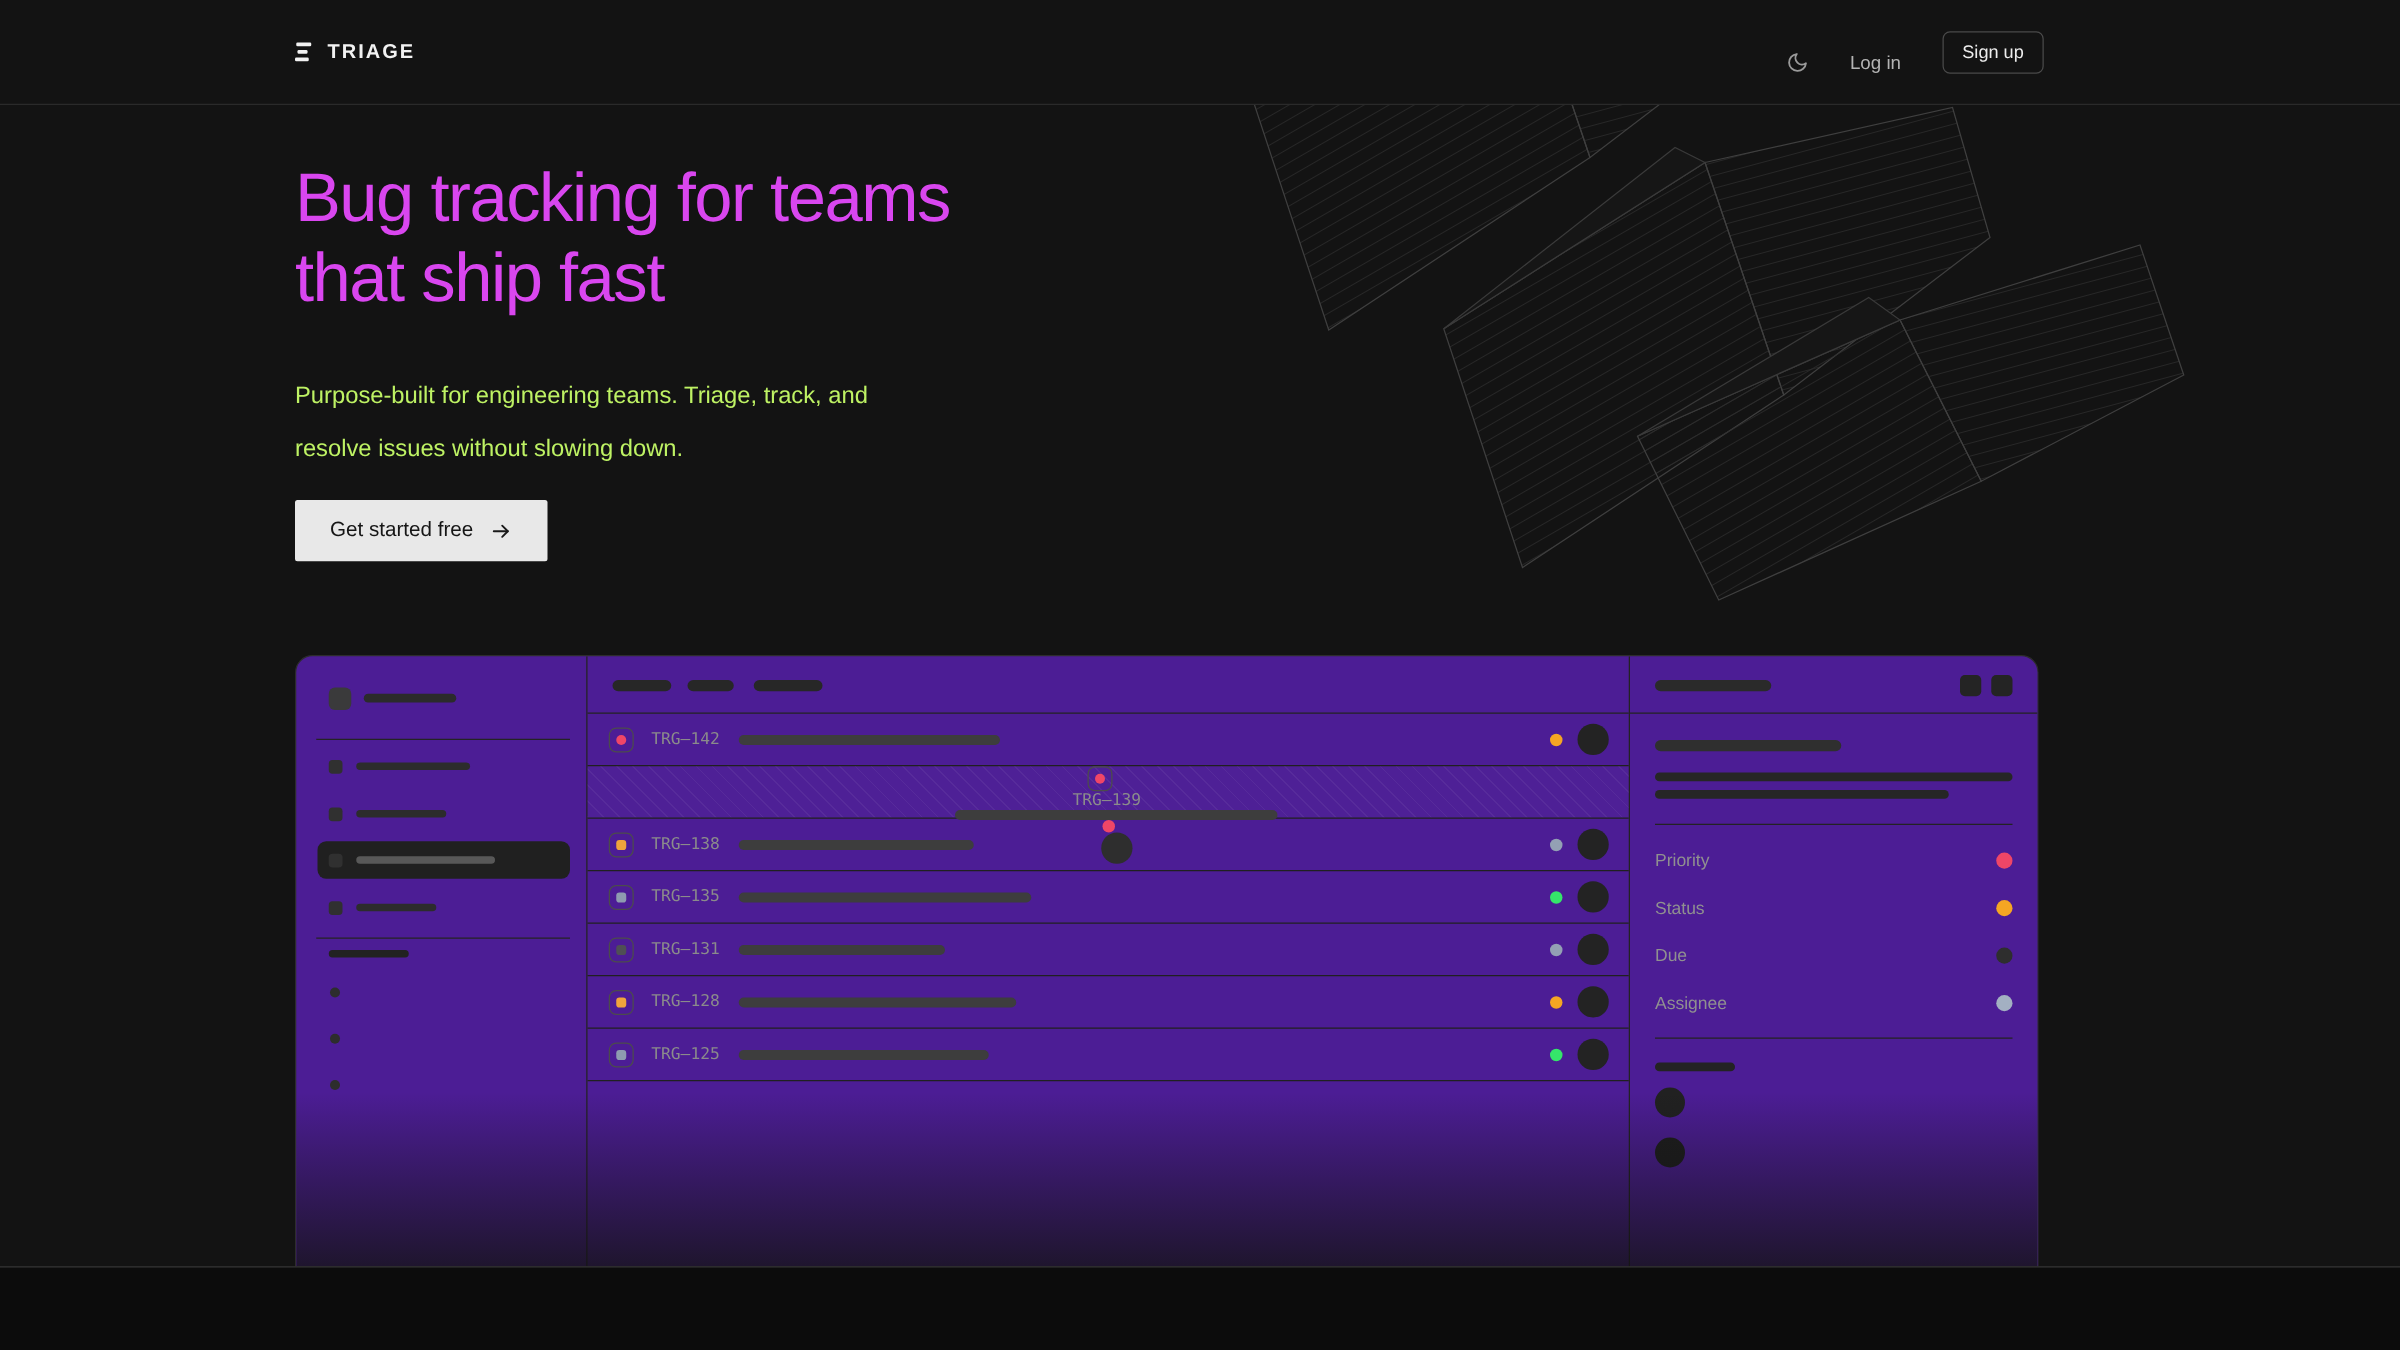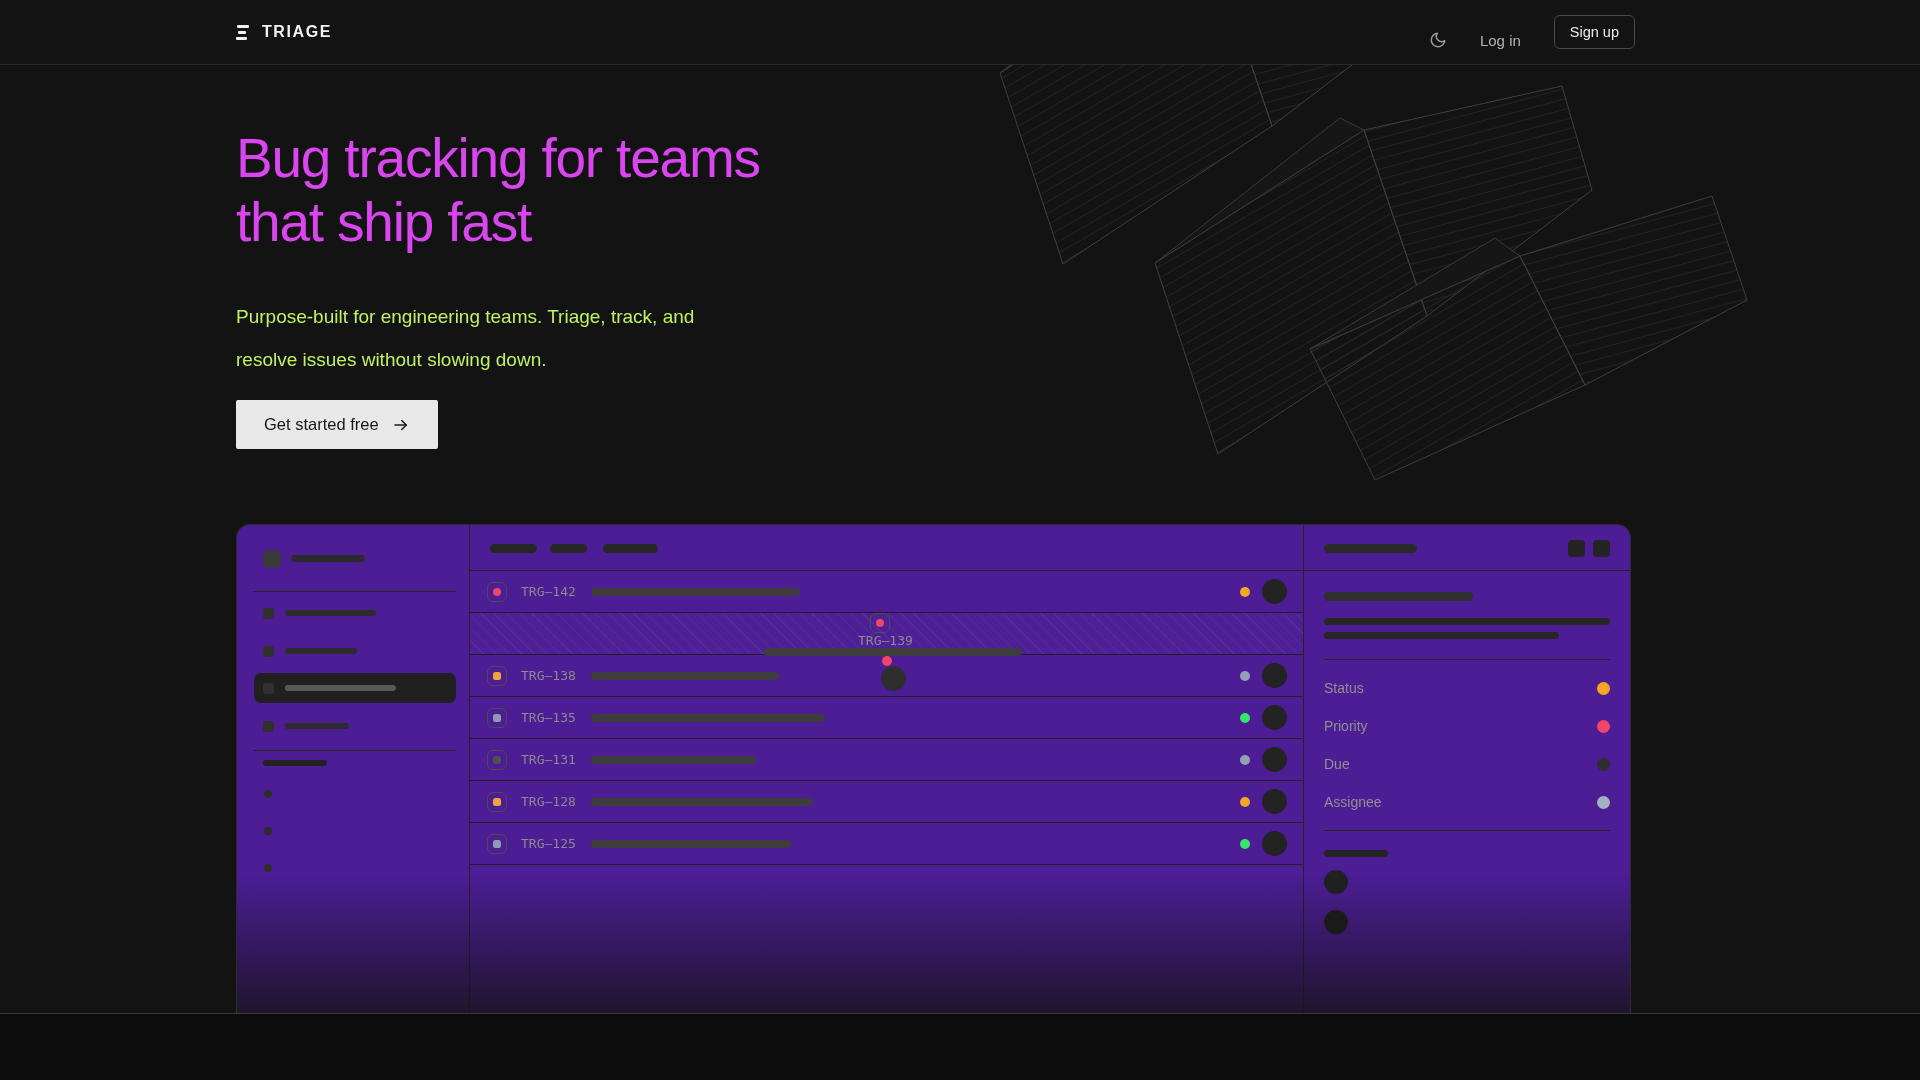--- a/index.html
+++ b/index.html
@@ -1,20 +1,20 @@
 <!DOCTYPE html>
 <html><head>
 <meta charset="utf-8">
 <style>
   * { margin:0; padding:0; box-sizing:border-box; }
   html,body { width:1920px; height:1080px; overflow:hidden; }
   body { background:#131313; font-family:"Liberation Sans", sans-serif; position:relative; }
 
   
-  .nav { position:absolute; top:0; left:0; width:1920px; height:65px;
+  .nav { position:absolute; top:0; left:0; width:1920px; height:84px;
          border-bottom:1px solid #2a2a2a; display:flex; align-items:center;
          padding:0 285px 0 236px; z-index:30; background:#131313; }
   .brand { display:flex; align-items:center; gap:13px; cursor:pointer; }
   .logo-icon { width:13px; height:15px; display:flex; flex-direction:column; justify-content:space-between; }
   .logo-icon i { display:block; height:3px; border-radius:1px; background:#f2f2f2; }
   .logo-icon i:nth-child(1){ width:12px; margin-left:1px; }
   .logo-icon i:nth-child(2){ width:8px;  margin-left:2px; }
   .logo-icon i:nth-child(3){ width:11px; }
   .brand-name { color:#f2f2f2; font-size:16px; font-weight:700; letter-spacing:1.6px; }
   .nav-right { margin-left:auto; display:flex; align-items:flex-end; gap:33px; }
@@ -283,27 +283,27 @@
       <span class="hbar"></span>
       <span class="hsq one"></span>
       <span class="hsq two"></span>
     </div>
     <span class="title-bar"></span>
     <span class="desc-bar1"></span>
     <span class="desc-bar2"></span>
     <div class="detail-div" style="top:134px"></div>
     <div class="fields" id="detail-fields">
   <div class="field-row">
+    <span class="field-label">Priority</span>
+    <span class="field-dot" style="background: rgb(239, 70, 103);"></span>
+  </div>
+
+  <div class="field-row">
     <span class="field-label">Status</span>
     <span class="field-dot" style="background: rgb(245, 166, 35);"></span>
-  </div>
-
-  <div class="field-row">
-    <span class="field-label">Priority</span>
-    <span class="field-dot" style="background: rgb(239, 70, 103);"></span>
   </div>
 
   <div class="field-row">
     <span class="field-label">Due</span>
     <span class="field-dot" style="background: rgb(46, 46, 46);"></span>
   </div>
 
   <div class="field-row">
     <span class="field-label">Assignee</span>
     <span class="field-dot" style="background: rgb(163, 176, 194);"></span>

